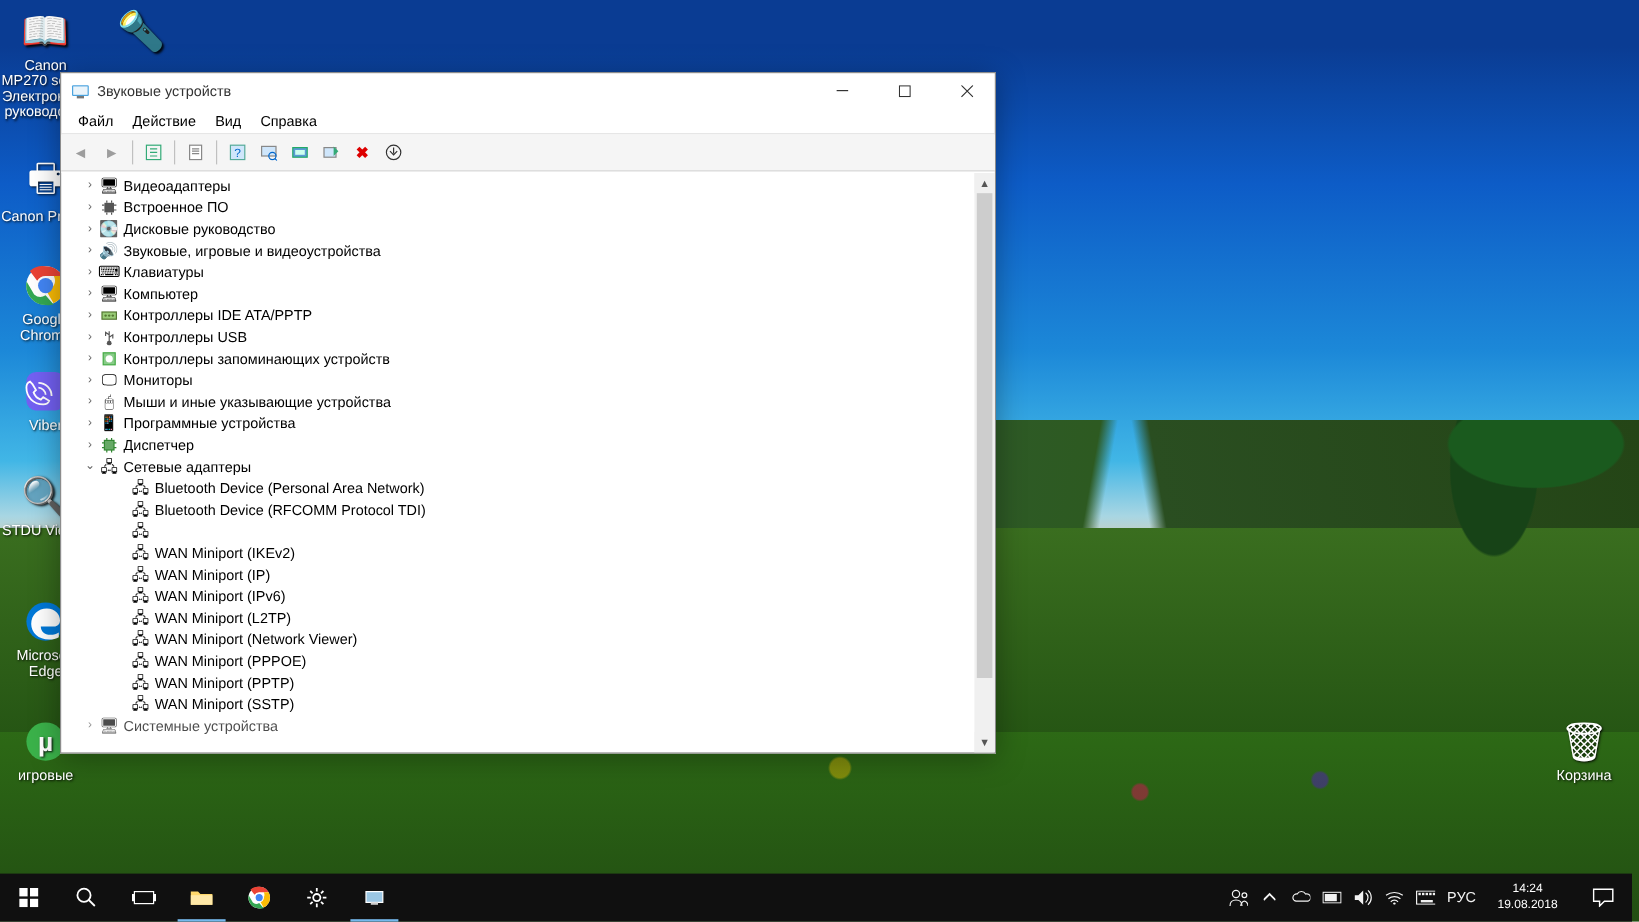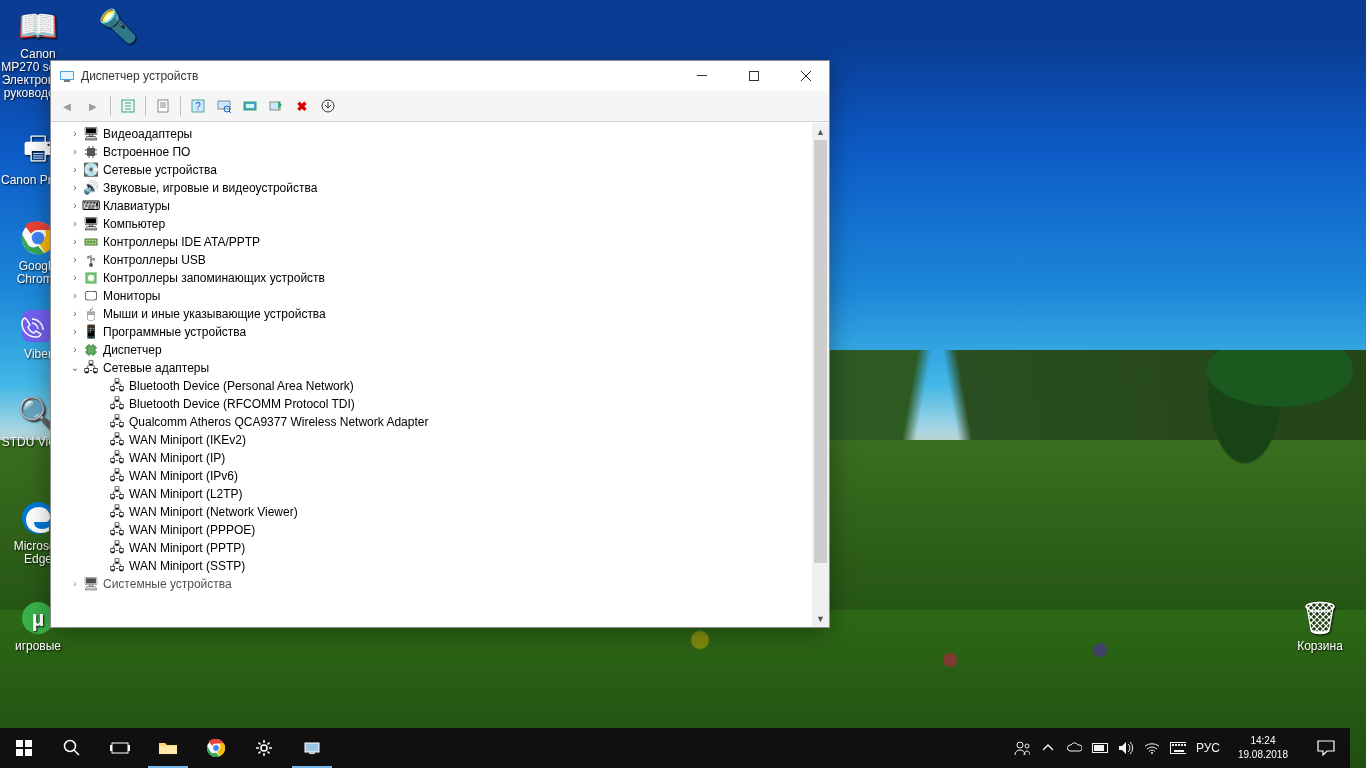--- a/index.html
+++ b/index.html
@@ -43,21 +43,21 @@
   .scrollbar .track{flex:1;position:relative}
   .scrollbar .thumb{position:absolute;left:2px;right:2px;top:0;height:90%;background:#cdcdcd;border-radius:0}
   .node{display:flex;align-items:center;height:18px;line-height:18px;white-space:nowrap;font-size:12px}
   .node .exp{width:12px;text-align:center;color:#666;font-size:10px;cursor:pointer}
   .node .exp.blank{visibility:hidden}
   .node .ic{width:16px;height:16px;margin:0 4px 0 2px;display:flex;align-items:center;justify-content:center;font-size:13px}
   .lvl1 .node{padding-left:18px}
   .lvl2 .node{padding-left:44px}
   .partial{opacity:.7}
   
-  .taskbar{position:absolute;left:0;right:16px;bottom:0;height:40px;background:#101010;display:flex;align-items:flex-end;color:#fff;font-size:12px}
+  .taskbar{position:absolute;left:0;right:6px;bottom:0;height:40px;background:#101010;display:flex;align-items:flex-end;color:#fff;font-size:12px}
   .tb-item{width:48px;height:40px;display:flex;align-items:center;justify-content:center;position:relative;}
   .tb-item.active::after{content:"";position:absolute;bottom:0;left:4px;right:4px;height:2px;background:#76b9ed}
   .tb-spacer{flex:1}
   .tray{display:flex;align-items:center;gap:10px;padding:0 6px;height:40px}
   .tray .ic{width:16px;height:16px;display:flex;align-items:center;justify-content:center;font-size:13px;color:#fff;opacity:.95}
   .clock{text-align:center;line-height:14px;padding:0 8px;font-size:10px}
   .notif{width:48px;height:40px;display:flex;align-items:center;justify-content:center}
   svg{display:block}
 </style>
 </head>
@@ -140,39 +140,45 @@
 
   <div class="win">
     <div class="titlebar">
       <span class="ticon">
         <svg width="16" height="16" viewBox="0 0 16 16">
             <rect x="1" y="3" width="14" height="9" rx="1" fill="#4aa3df"></rect>
             <rect x="2" y="4" width="12" height="7" fill="#eaf4fb"></rect>
             <rect x="5" y="12" width="6" height="2" fill="#777"></rect>
           </svg>
       </span>
-      <span>Диспетчер устройств</span>
+      <span>Звуковые устройств</span>
       <span class="spacer"></span>
       <div class="titlebtn">
           <svg width="10" height="10">
             <rect y="4" width="10" height="1" fill="currentColor"></rect>
           </svg>
         </div>
       <div class="titlebtn">
           <svg width="10" height="10">
             <rect x="0.5" y="0.5" width="9" height="9" fill="none" stroke="currentColor"></rect>
           </svg>
         </div>
       <div class="titlebtn close">
           <svg width="10" height="10">
             <path d="M0 0L10 10M10 0L0 10" stroke="currentColor" stroke-width="1"></path>
           </svg>
         </div>
     </div>
 
+    <div class="menubar">
+      <span>Файл</span>
+      <span>Действие</span>
+      <span>Вид</span>
+      <span>Справка</span>
+    </div>
 
     <div class="toolbar">
       <div class="tbtn disabled">◄</div>
       <div class="tbtn disabled">►</div>
       <div class="tsep"></div>
       <div class="tbtn">
           <svg width="14" height="14">
             <rect x="1" y="1" width="12" height="12" fill="none" stroke="#3a7"></rect>
             <path d="M4 4h6M4 7h6M4 10h6" stroke="#3a7"></path>
           </svg>
@@ -243,21 +249,21 @@
               </span>
               <span class="lbl">Встроенное ПО</span>
             </div>
           </div>
           <div class="lvl1">
             <div class="node">
               <span class="exp">›</span>
               <span class="ic">
                 <span>💽</span>
               </span>
-              <span class="lbl">Сетевые устройства</span>
+              <span class="lbl">Дисковые руководство</span>
             </div>
           </div>
           <div class="lvl1">
             <div class="node">
               <span class="exp">›</span>
               <span class="ic">
                 <span>🔊</span>
               </span>
               <span class="lbl">Звуковые, игровые и видеоустройства</span>
             </div>
@@ -385,21 +391,20 @@
               </span>
               <span class="lbl">Bluetooth Device (RFCOMM Protocol TDI)</span>
             </div>
           </div>
           <div class="lvl2">
             <div class="node">
               <span class="exp blank">·</span>
               <span class="ic">
                 <span>🖧</span>
               </span>
-              <span class="lbl">Qualcomm Atheros QCA9377 Wireless Network Adapter</span>
             </div>
           </div>
           <div class="lvl2">
             <div class="node">
               <span class="exp blank">·</span>
               <span class="ic">
                 <span>🖧</span>
               </span>
               <span class="lbl">WAN Miniport (IKEv2)</span>
             </div>

